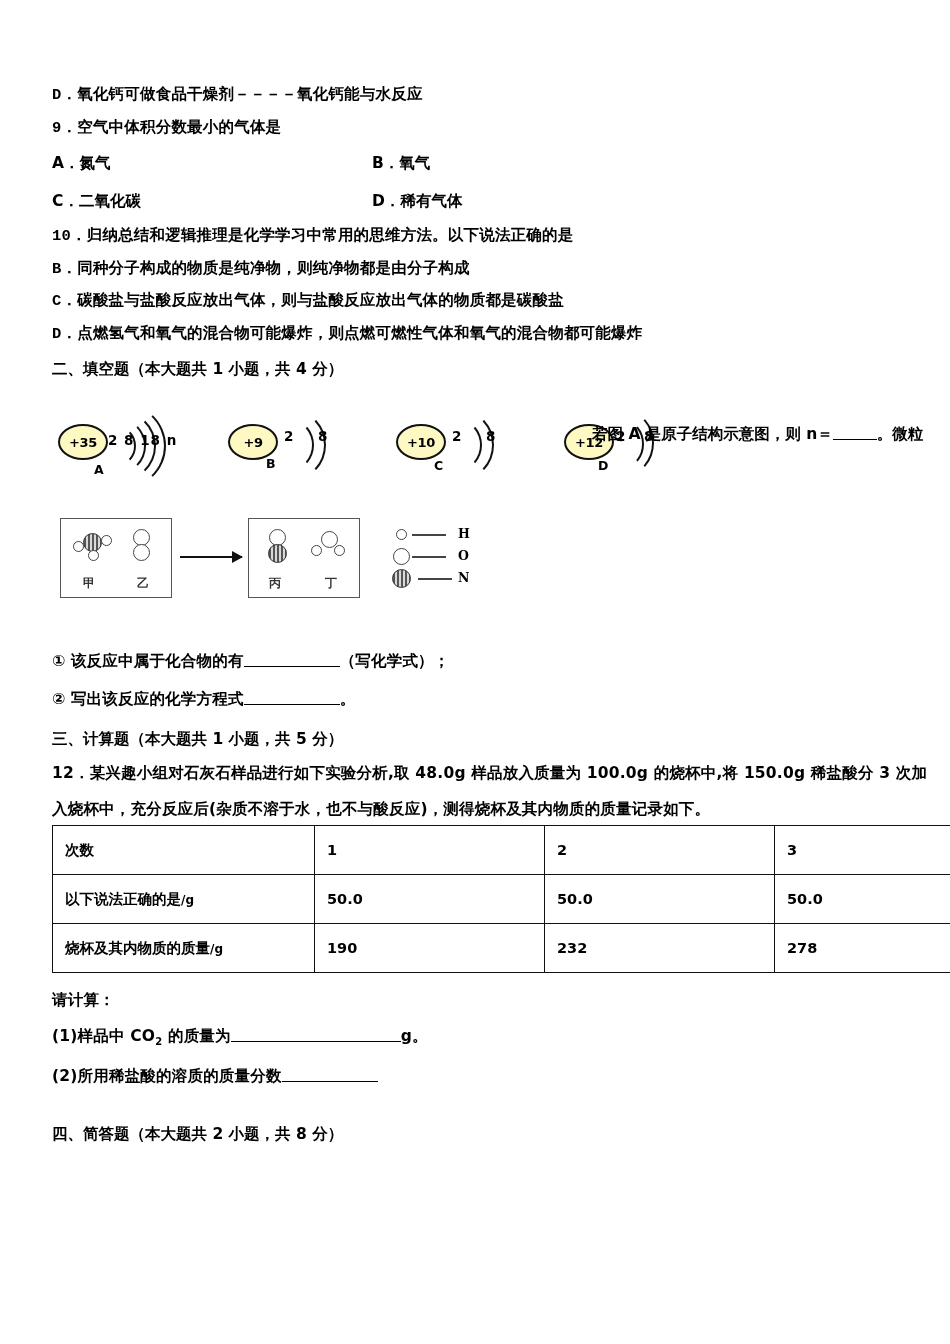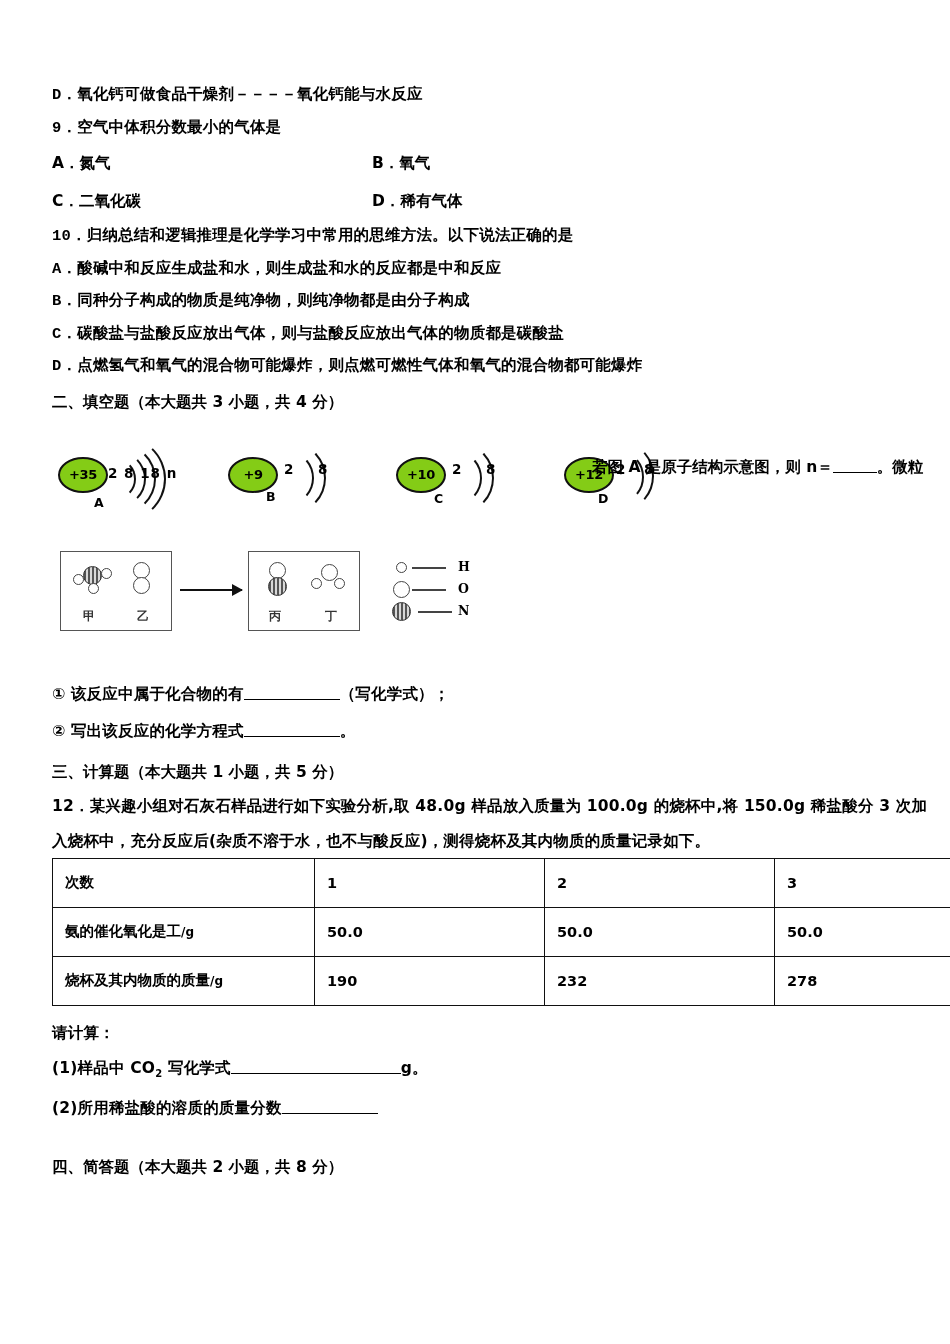--- a/index.html
+++ b/index.html
@@ -94,21 +94,21 @@
     top: 28px;
     width: 46px;
     height: 32px;
     border: 2.2px solid #111;
     border-radius: 50%;
     font-size: 13px;
     font-weight: bold;
     display: flex;
     align-items: center;
     justify-content: center;
-    background: #84cc16;
+    background: #fef9c3;
     letter-spacing: -0.4px;
   }
   .shells {
     position: absolute;
     left: 52px;
     top: 6px;
     width: 115px;
     height: 84px;
   }
   .arc {
@@ -263,26 +263,25 @@
     <div class="opt-row">
       <div class="opt-col first"><span>A．</span><span>氮气</span></div>
       <div class="opt-col"><span>B．</span><span>氧气</span></div>
     </div>
     <div class="opt-row">
       <div class="opt-col first"><span>C．</span><span>二氧化碳</span></div>
       <div class="opt-col"><span>D．</span><span>稀有气体</span></div>
     </div>
 
     <div class="line q-line">10．归纳总结和逻辑推理是化学学习中常用的思维方法。以下说法正确的是</div>
-    <div class="line q-line">A．酸碱中和反应生成盐和水，则生成盐和水的反应都是中和反应</div>
     <div class="line q-line">B．同种分子构成的物质是纯净物，则纯净物都是由分子构成</div>
     <div class="line q-line">C．碳酸盐与盐酸反应放出气体，则与盐酸反应放出气体的物质都是碳酸盐</div>
     <div class="line q-line">D．点燃氢气和氧气的混合物可能爆炸，则点燃可燃性气体和氧气的混合物都可能爆炸</div>
 
-    <div class="sec-head">二、填空题（本大题共 3 小题，共 4 分）</div>
+    <div class="sec-head">二、填空题（本大题共 1 小题，共 4 分）</div>
 
     <div class="atoms-row">
 
       <div class="atom" style="left:0px;">
         <div class="nucleus">+35</div>
         <div class="shells">
           <div class="arc" style="left:-6px; top:24px; width:34px; height:36px;"></div>
           <div class="arc" style="left:-14px; top:16px; width:52px; height:52px;"></div>
           <div class="arc" style="left:-22px; top:8px; width:70px; height:68px;"></div>
           <div class="arc" style="left:-30px; top:0px; width:88px; height:84px;"></div>
@@ -382,34 +381,34 @@
 
     <table class="data">
       <tbody>
           <tr>
         <td class="col0"><span>次数</span><span class="unit-sm"></span></td>
         <td class="colx">1</td>
         <td class="colx">2</td>
         <td class="colx">3</td>
       </tr>
       <tr>
-        <td class="col0"><span>氨的催化氧化是工</span><span class="unit-sm">/g</span></td>
+        <td class="col0"><span>以下说法正确的是</span><span class="unit-sm">/g</span></td>
         <td class="colx">50.0</td>
         <td class="colx">50.0</td>
         <td class="colx">50.0</td>
       </tr>
       <tr>
         <td class="col0"><span>烧杯及其内物质的质量</span><span class="unit-sm">/g</span></td>
         <td class="colx">190</td>
         <td class="colx">232</td>
         <td class="colx">278</td>
       </tr>
     </tbody>
       </table>
 
     <div class="line" style="margin-top:20px; margin-bottom:20px;">请计算：</div>
-    <div class="line" style="margin-bottom:22px;"><span>(1)样品中 CO</span><sub>2</sub><span> 写化学式</span><span class="blank-l"></span><span>g。</span></div>
+    <div class="line" style="margin-bottom:22px;"><span>(1)样品中 CO</span><sub>2</sub><span> 的质量为</span><span class="blank-l"></span><span>g。</span></div>
     <div class="line" style="margin-bottom:40px;"><span>(2)所用稀盐酸的溶质的质量分数</span><span class="blank-m"></span></div>
 
     <div class="sec-head">四、简答题（本大题共 2 小题，共 8 分）</div>
 
   </div>
 </div>
 
 </body></html>

